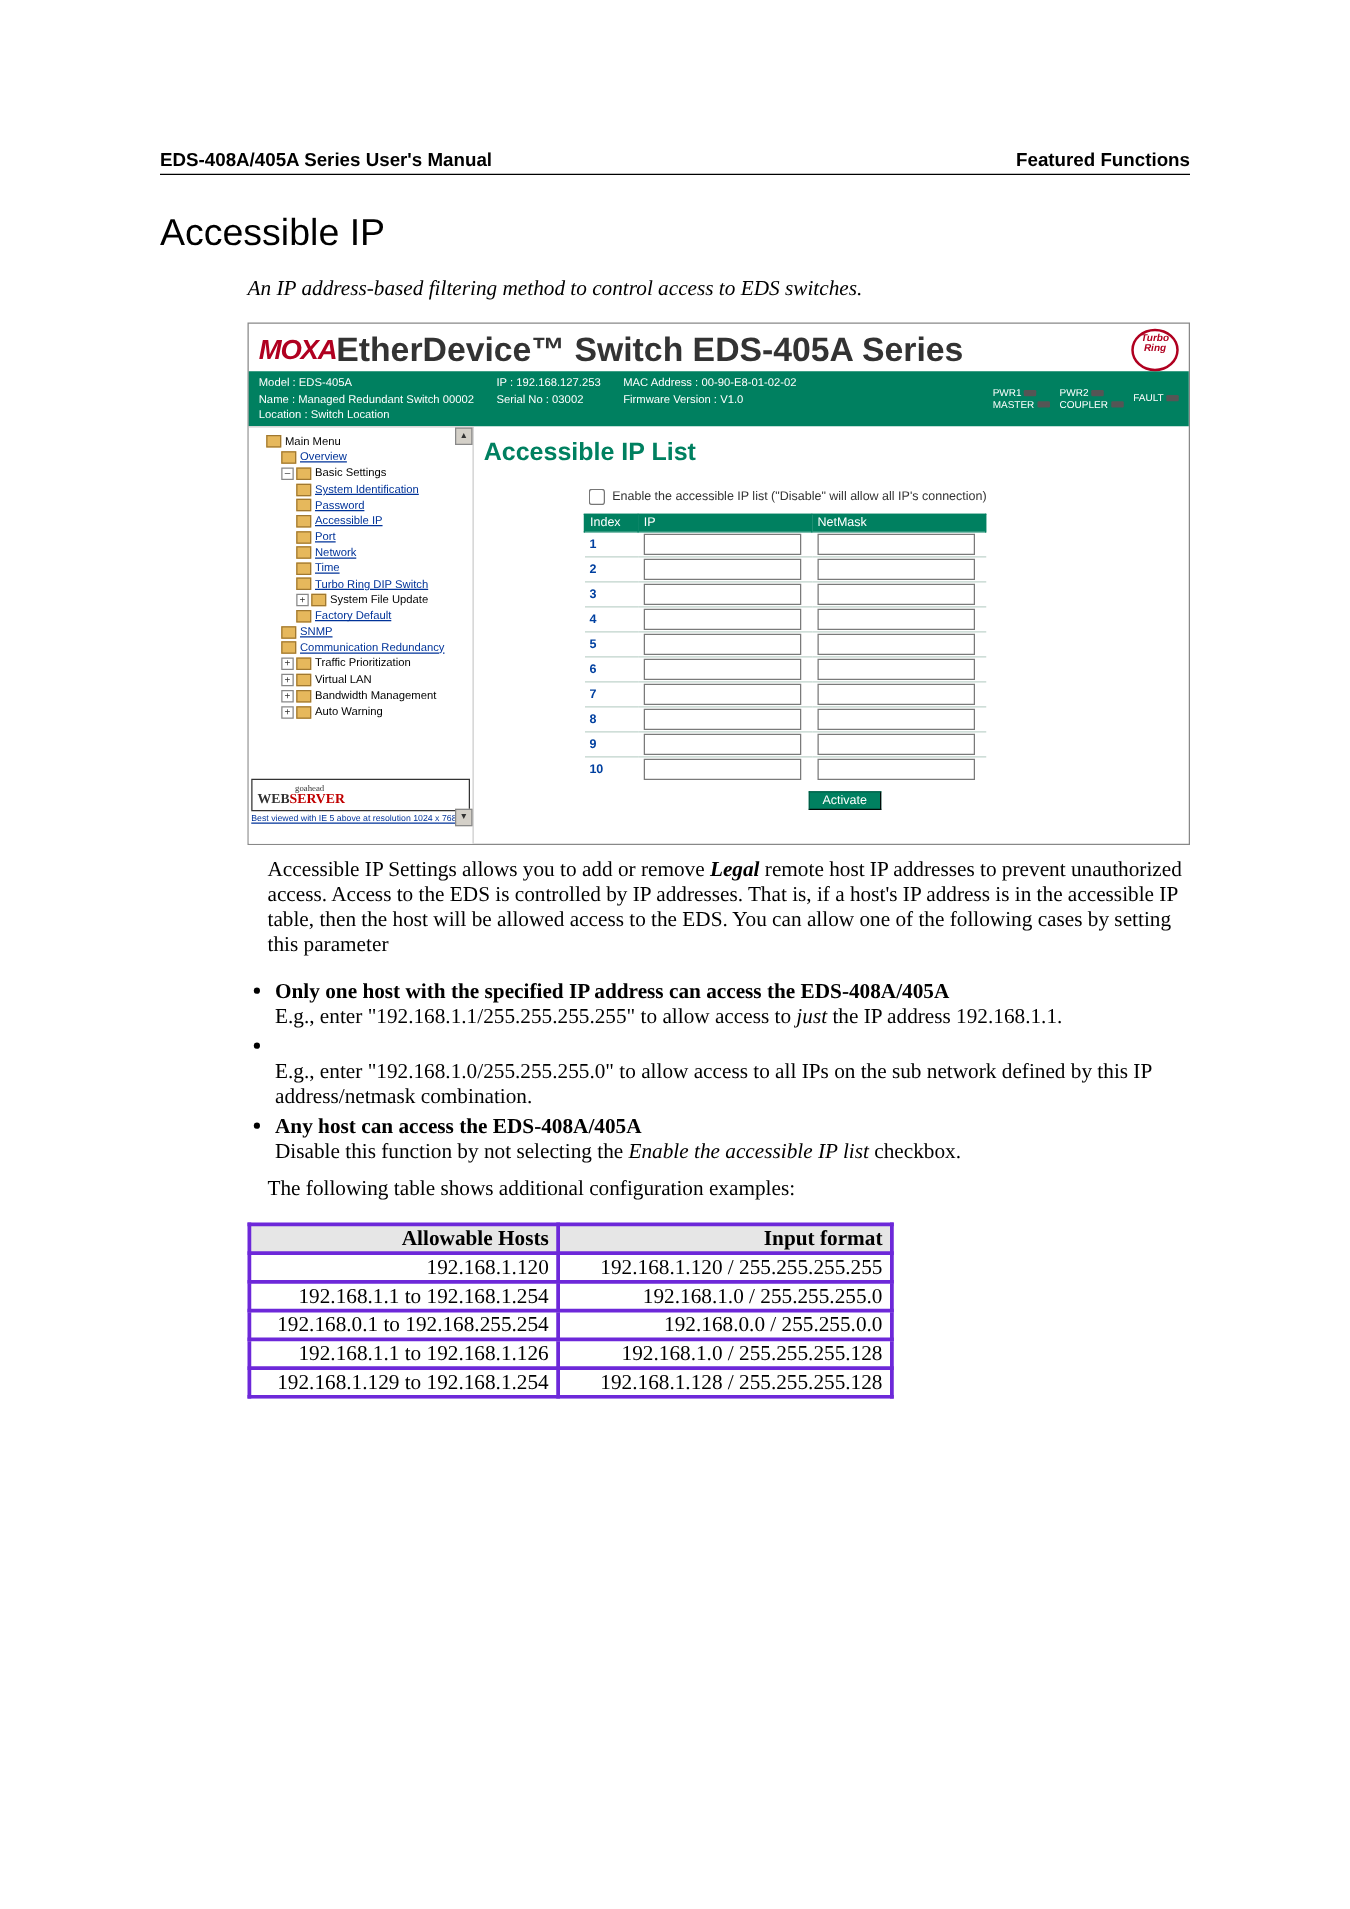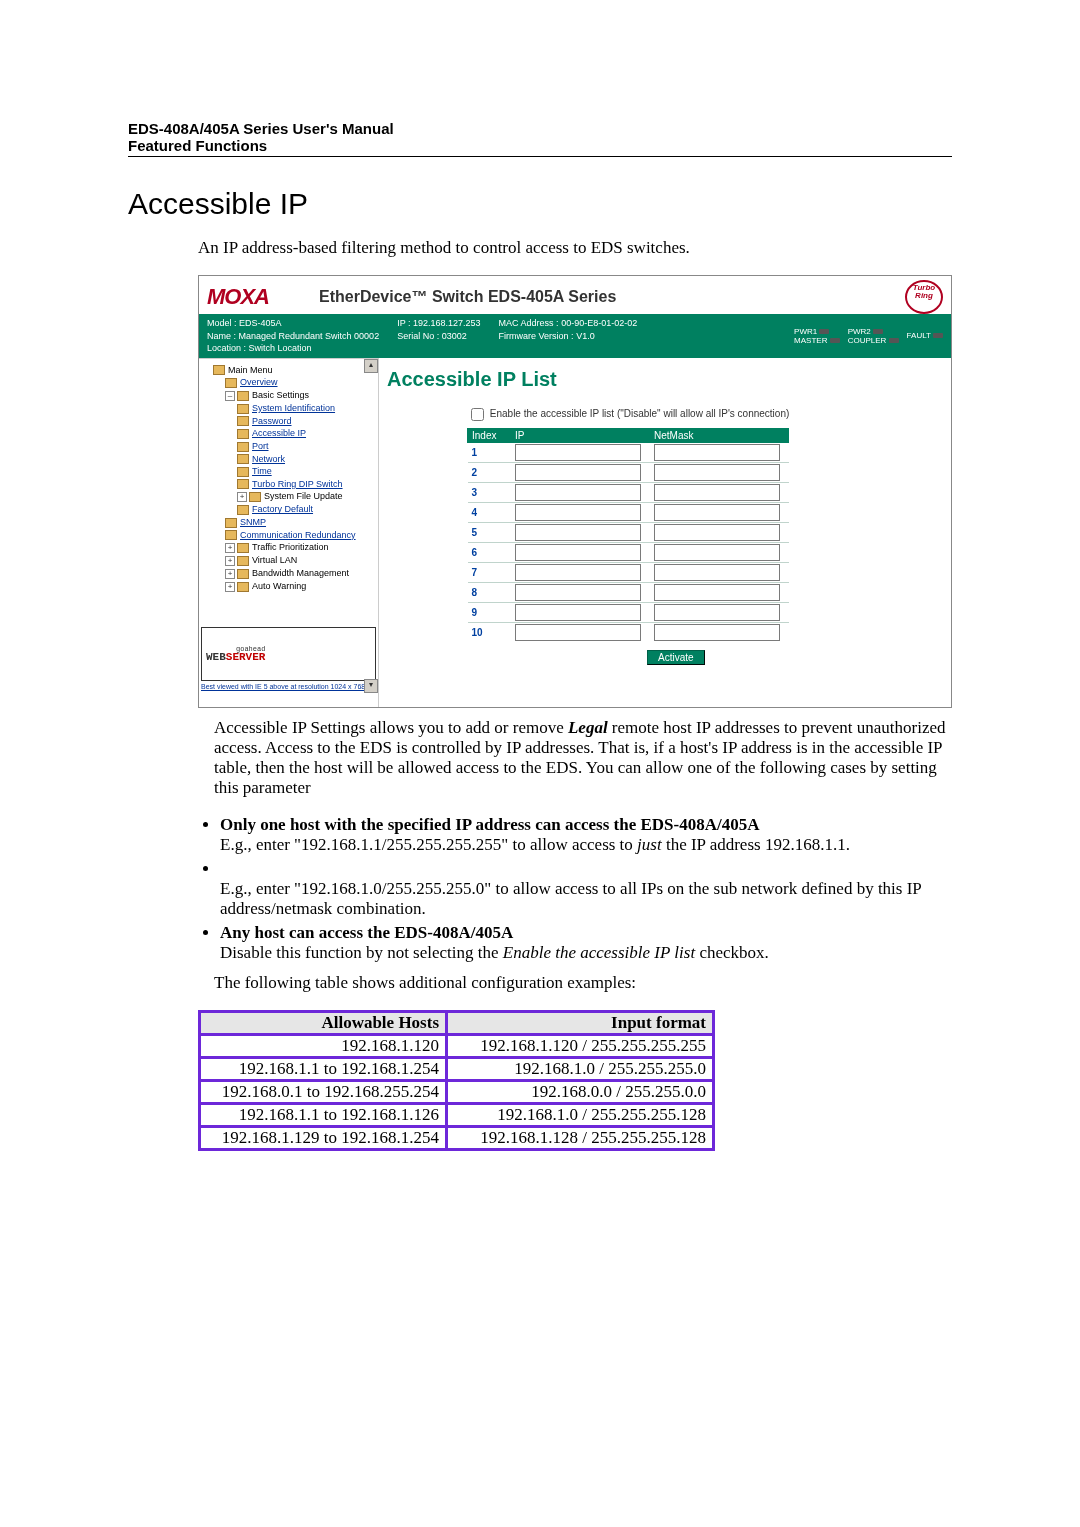--- a/index.html
+++ b/index.html
@@ -14,33 +14,33 @@
     margin: 120px auto 0;
   }
   .hdr {
     display: flex;
     justify-content: space-between;
     border-bottom: 1px solid #000;
     padding-bottom: 2px;
     font-family: Arial, sans-serif;
     font-size: 15px;
     font-weight: bold;
-    flex-direction: column;
   }
   h1.sec {
     font-family: Arial, sans-serif;
     font-weight: normal;
     font-size: 30px;
     margin: 30px 0 10px 0;
   }
   .indent {
     margin-left: 70px;
   }
   .intro {
     font-size: 17px;
+    font-style: italic;
   }
   
   .shot {
     border: 1px solid #888;
     width: 752px;
     font-family: Arial, sans-serif;
     font-size: 10px;
     color: #333;
     background: #fff;
   }
@@ -53,22 +53,21 @@
     color: #b00020;
     font-family: Arial, sans-serif;
     font-weight: 900;
     font-style: italic;
     font-size: 22px;
     letter-spacing: -1px;
   }
   .prodtitle {
     font-family: Arial, sans-serif;
     font-weight: 900;
-    font-size: 16px;
-    margin-left: 50px;
+    font-size: 27px;
   }
   .turbo {
     margin-left: auto;
     width: 34px; height: 28px;
     border: 2px solid #b00020;
     border-radius: 50%;
     color: #b00020;
     font-size: 8px;
     font-style: italic;
     font-weight: bold;
@@ -115,23 +114,23 @@
   .tree .nolnk { color: #000; }
   .tree .ico { width: 10px; height: 8px; background: #e6b85c; display: inline-block; border: 1px solid #a07830; margin-right: 3px; vertical-align: middle; }
   .tree .pm { display: inline-block; width: 8px; height: 8px; border: 1px solid #888; font-size: 8px; line-height: 7px; text-align: center; margin-right: 2px; color: #333; }
   .scroll-up, .scroll-dn {
     position: absolute; right: 0; width: 12px; height: 12px; background: #d4d0c8; border: 1px solid #888; font-size: 8px; text-align: center; line-height: 10px;
   }
   .scroll-up { top: 0; }
   .scroll-dn { bottom: 14px; }
   .wserv {
     border: 1px solid #333;
-    margin-top: 4px;
-    padding: 17px 4px;
-    font-family: Liberation Mono, monospace;
+    margin-top: 17px;
+    padding: 3px 4px;
+    font-family: Liberation Serif, serif;
     font-weight: bold;
     font-size: 11px;
   }
   .wserv .ga { font-size: 7px; font-weight: normal; display: block; margin-bottom: -2px; margin-left: 30px;}
   .wserv .srv { color: #c00000; }
   .bestv { font-size: 7px; text-decoration: underline; color: #003399; }
   .content {
     flex: 1;
     padding: 10px 8px;
   }

